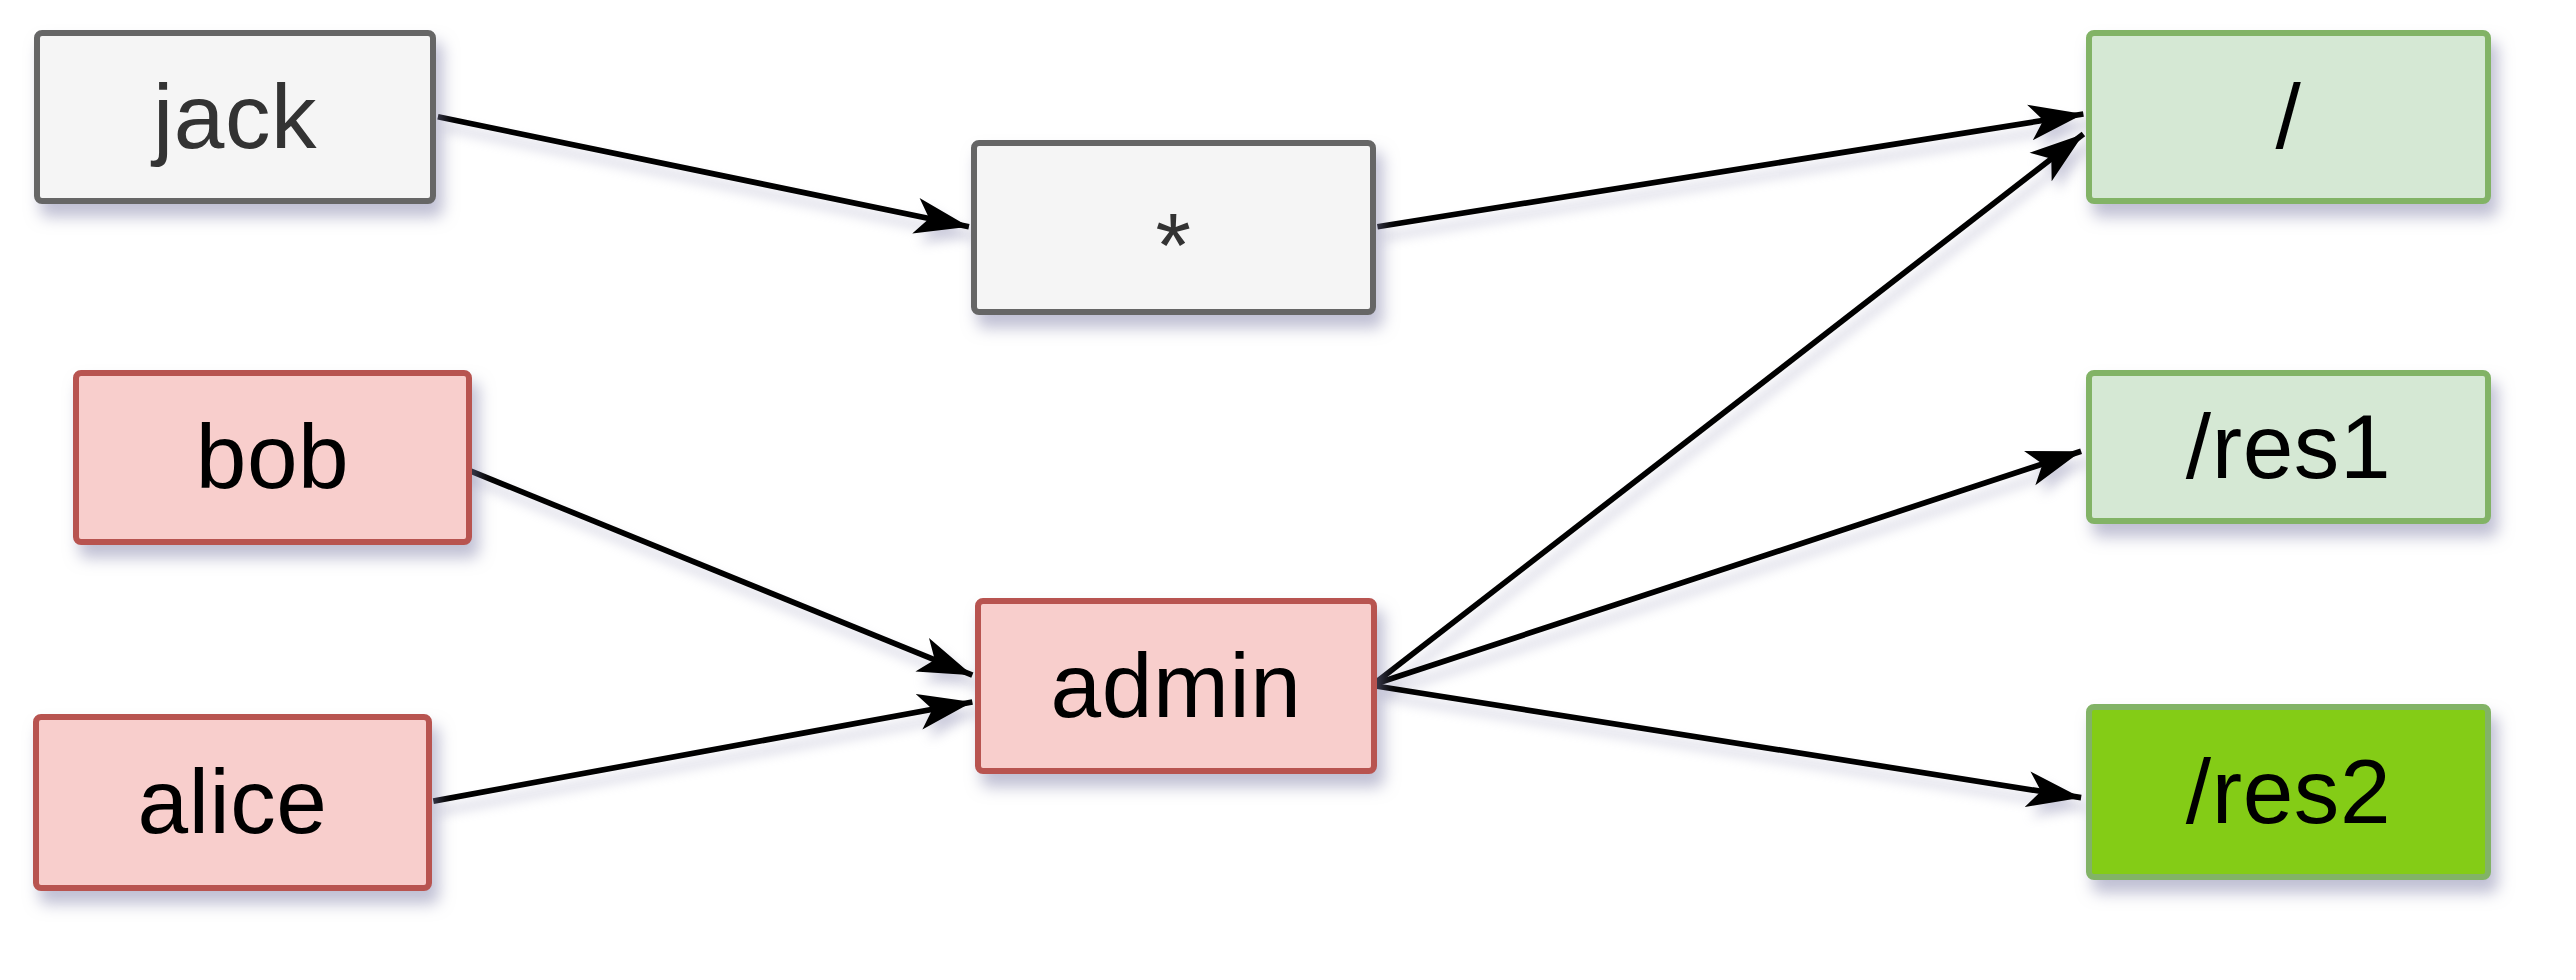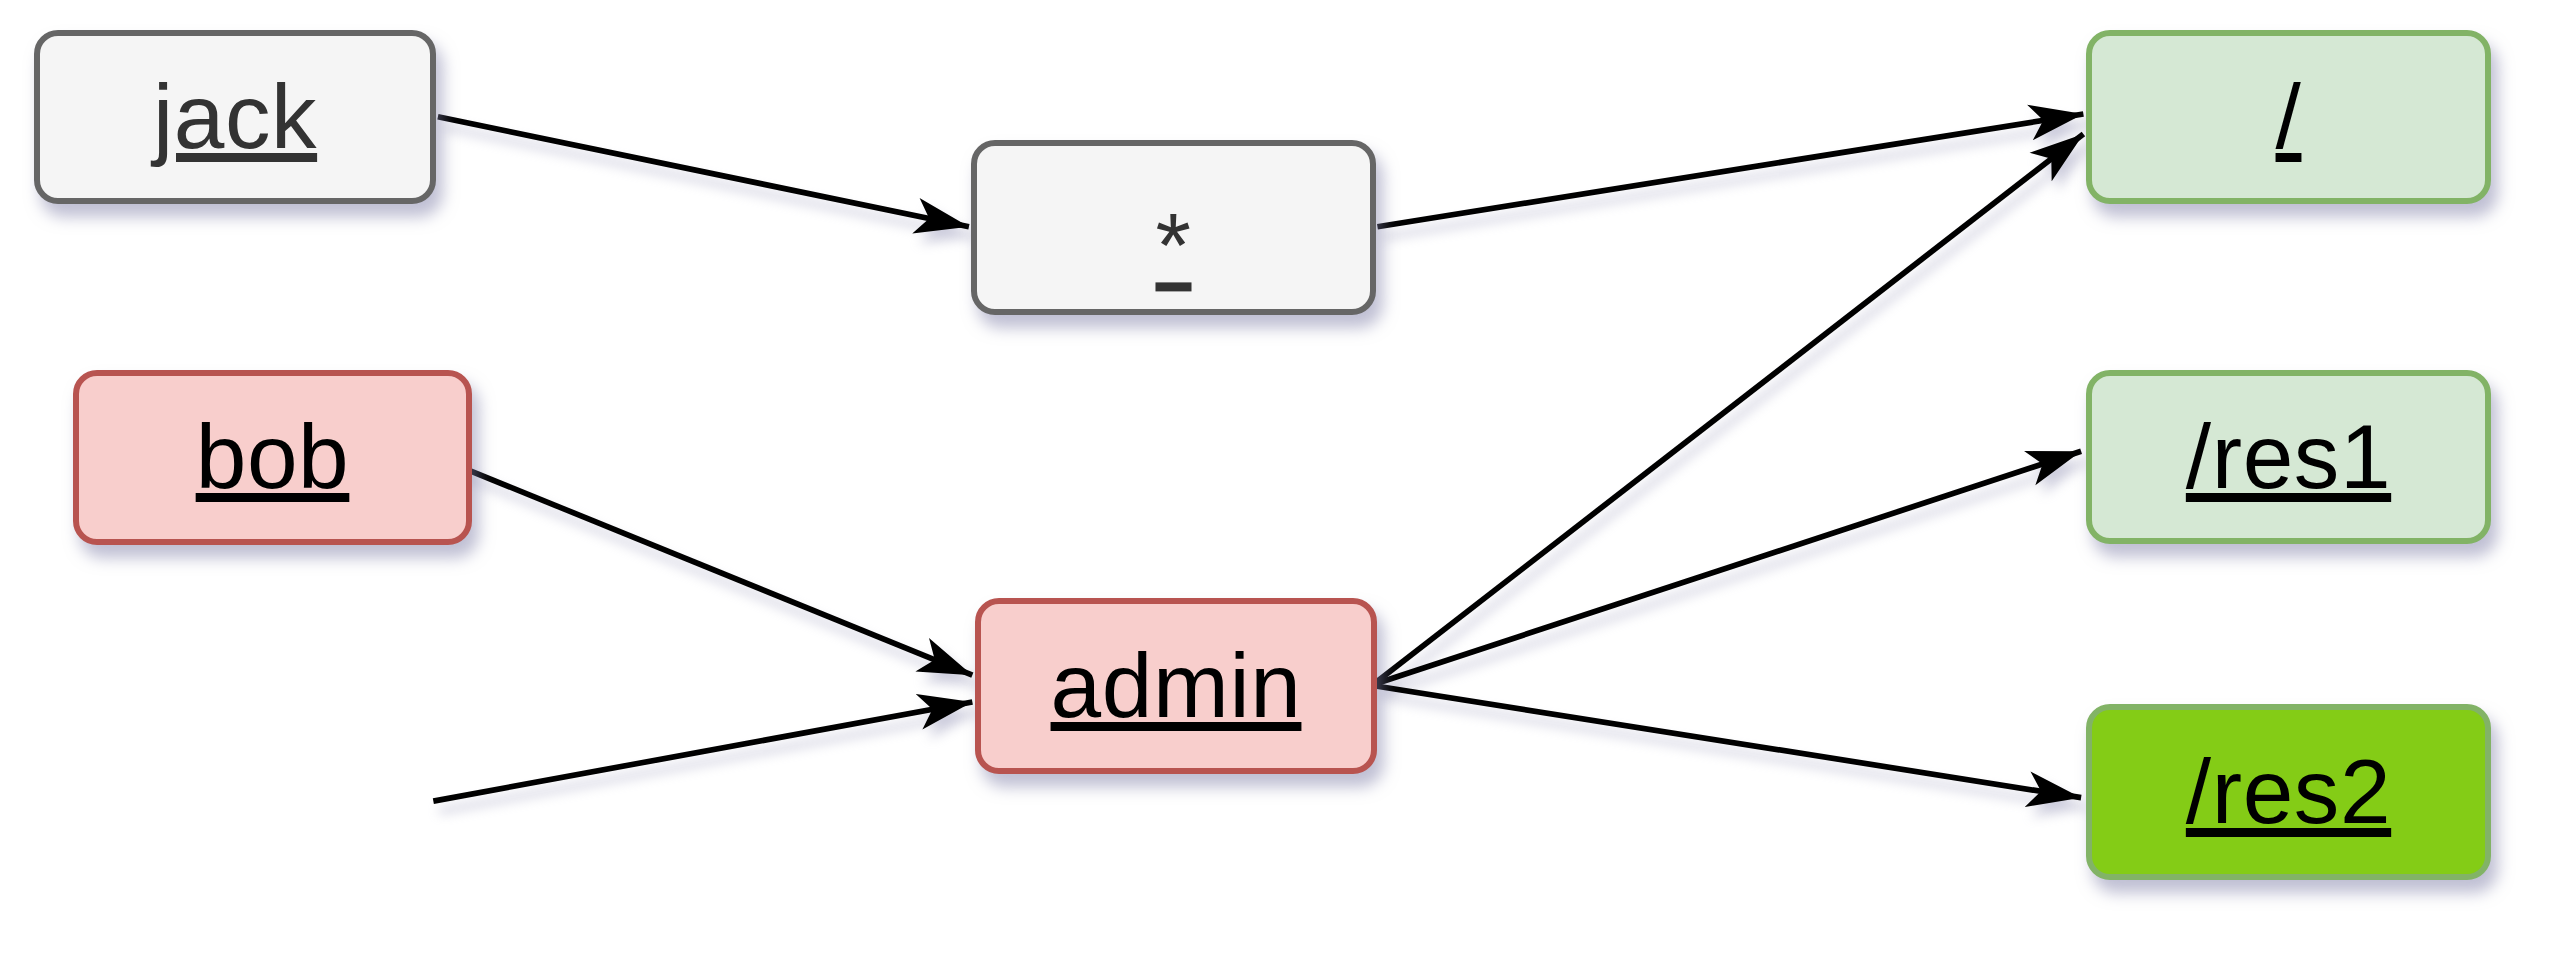--- a/index.html
+++ b/index.html
@@ -24,23 +24,22 @@
     filter: drop-shadow(6.8px 10.3px 5.7px rgba(130,130,170,0.40));
   }
   .node {
     position: absolute;
     box-sizing: border-box;
     display: flex;
     align-items: center;
     justify-content: center;
     border-style: solid;
     border-width: 6.8px;
-    border-radius: 24px;
+    border-radius: 8px;
     box-shadow: 6.8px 12.5px 15px rgba(130,130,170,0.50);
-    text-decoration: underline;
   }
   .node .label {
     font-size: 91px;
     line-height: 1.1;
     white-space: pre;
     letter-spacing: 0.6px;
   }
   
   .node--star .label {
     transform: translateY(19.4px);
@@ -65,29 +64,32 @@
         <line x1="2414" y1="1200" x2="3652" y2="792" stroke="#000000" stroke-width="10" marker-end="url(#arrowhead)"></line>
         <line x1="2414" y1="1204" x2="3652" y2="1400" stroke="#000000" stroke-width="10" marker-end="url(#arrowhead)"></line>
       </g>
   </svg>
 <div class="node node--jack" style="left: 34px; top: 30px; width: 402px; height: 174px; background: rgb(245, 245, 245); border-color: rgb(102, 102, 102); color: rgb(51, 51, 51);">
       <span class="label">jack</span>
     </div>
     <div class="node node--bob" style="left: 33px; top: 370px; width: 399px; height: 175px; background: rgb(248, 206, 204); border-color: rgb(184, 84, 80); color: rgb(0, 0, 0); margin-left: 40px;">
       <span class="label">bob</span>
     </div>
+    <div class="node node--alice" style="left: 33px; top: 714px; width: 399px; height: 177px; background: rgb(248, 206, 204); border-color: rgb(184, 84, 80); color: rgb(0, 0, 0);">
+      <span class="label">alice</span>
+    </div>
     <div class="node node--star" style="left: 971px; top: 140px; width: 405px; height: 175px; background: rgb(245, 245, 245); border-color: rgb(102, 102, 102); color: rgb(51, 51, 51);">
       <span class="label">*</span>
     </div>
     <div class="node node--admin" style="left: 975px; top: 598px; width: 402px; height: 176px; background: rgb(248, 206, 204); border-color: rgb(184, 84, 80); color: rgb(0, 0, 0); align-items: center;">
       <span class="label">admin</span>
     </div>
     <div class="node node--root" style="left: 2086px; top: 30px; width: 405px; height: 174px; background: rgb(213, 232, 212); border-color: rgb(130, 179, 102); color: rgb(0, 0, 0);">
       <span class="label">/</span>
     </div>
-    <div class="node node--res1" style="left: 2086px; top: 370px; width: 405px; height: 174px; background: rgb(213, 232, 212); border-color: rgb(130, 179, 102); color: rgb(0, 0, 0);">
+    <div class="node node--res1" style="left: 2086px; top: 370px; width: 405px; height: 154px; background: rgb(213, 232, 212); border-color: rgb(130, 179, 102); color: rgb(0, 0, 0);">
       <span class="label">/res1</span>
     </div>
     <div class="node node--res2" style="left: 2086px; top: 704px; width: 405px; height: 176px; background: #84cc16; border-color: rgb(130, 179, 102); color: rgb(0, 0, 0);">
       <span class="label">/res2</span>
     </div>
   </div>
 
 
 </body></html>

